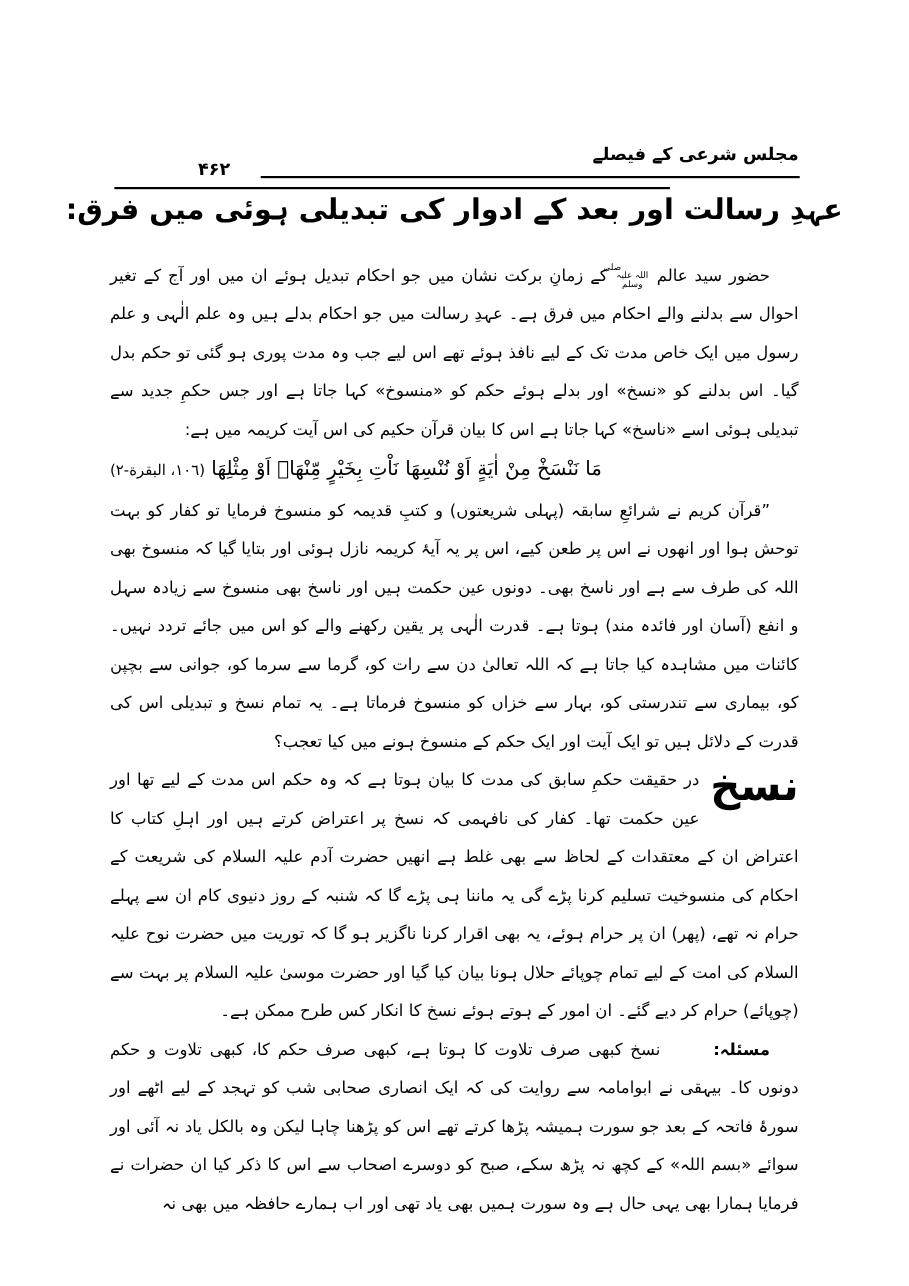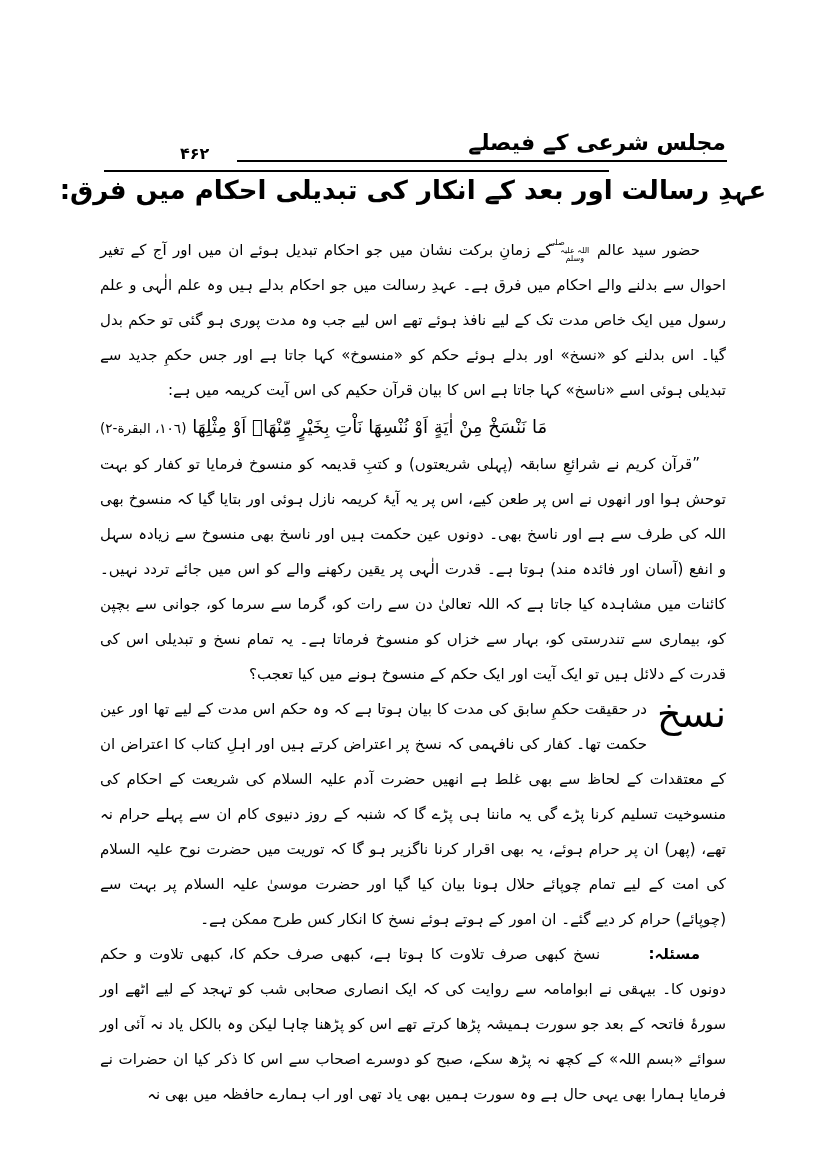--- a/index.html
+++ b/index.html
@@ -8,21 +8,21 @@
     position:relative;
     width:826px; height:1169px;
     background:#ffffff;
     color:#000;
     font-family:"DejaVu Sans", sans-serif;
     overflow:hidden;
     margin:0 auto;
   }
   .running-head {
     position:absolute; top:130px; right:100px;
-    font-size:22px; font-weight:bold; direction:rtl;
+    font-size:16px; font-weight:bold; direction:rtl;
     white-space:nowrap;
   }
   .rule { position:absolute; height:2px; background:#000; }
   .rule-top { top:160px; left:237px; width:490px; }
   .rule-bottom { top:170px; left:104px; width:505px; }
   .page-num {
     position:absolute; top:144px; left:180px;
     font-size:16px; font-weight:bold;
   }
   .doc-title {
@@ -39,41 +39,41 @@
   .body-text p { margin:0; }
   .indent { text-indent:26px; }
   .verse-line {
     text-align:left; padding-right:26px;
     font-size:18px; line-height:37px;
     white-space:nowrap;
   }
   .verse-ref { font-size:13.5px; }
   .center-line { text-align:center; text-indent:0; }
   .lead-naskh {
-    float:right; font-size:38px; font-weight:normal;
+    float:right; font-size:38px; font-weight:bold;
     line-height:40px; margin-left:10px; margin-top:2px;
   }
   .lead-bold { font-weight:bold;margin-left:41px; }
   .honorific {
     display:inline-block; font-size:8px; line-height:8px;
     width:32px; text-align:center; vertical-align:middle;
     white-space:normal;
   }
 </style>
 </head>
 <body>
 
 <div class="page">
 
   <div class="running-head">مجلس شرعی کے فیصلے</div>
   <div class="rule rule-top"></div>
   <div class="rule rule-bottom"></div>
   <div class="page-num">۴۶۲</div>
 
-  <div class="doc-title">عہدِ رسالت اور بعد کے انکار کی تبدیلی احکام میں فرق:</div>
+  <div class="doc-title">عہدِ رسالت اور بعد کے ادوار کی تبدیلی ہوئی میں فرق:</div>
 
   <div class="body-text">
 
     <p class="indent"><span>حضور سید عالم</span> <span class="honorific">صلی اللہ علیہ وسلم</span> <span>کے زمانِ برکت نشان میں جو احکام تبدیل ہوئے ان میں اور آج کے تغیر احوال سے بدلنے والے احکام میں فرق ہے۔ عہدِ رسالت میں جو احکام بدلے ہیں وہ علم الٰہی و علم رسول میں ایک خاص مدت تک کے لیے نافذ ہوئے تھے اس لیے جب وہ مدت پوری ہو گئی تو حکم بدل گیا۔ اس بدلنے کو «نسخ» اور بدلے ہوئے حکم کو «منسوخ» کہا جاتا ہے اور جس حکمِ جدید سے تبدیلی ہوئی اسے «ناسخ» کہا جاتا ہے اس کا بیان قرآن حکیم کی اس آیت کریمہ میں ہے:</span></p>
 
     <p class="verse-line"><span>مَا نَنْسَخْ مِنْ اٰیَةٍ اَوْ نُنْسِهَا نَاْتِ بِخَیْرٍ مِّنْهَاۤ اَوْ مِثْلِهَا</span> <span class="verse-ref">(١٠٦، البقرة-٢)</span></p>
 
 
 
     <p class="indent">”قرآن کریم نے شرائعِ سابقہ (پہلی شریعتوں) و کتبِ قدیمہ کو منسوخ فرمایا تو کفار کو بہت توحش ہوا اور انھوں نے اس پر طعن کیے، اس پر یہ آیۂ کریمہ نازل ہوئی اور بتایا گیا کہ منسوخ بھی اللہ کی طرف سے ہے اور ناسخ بھی۔ دونوں عین حکمت ہیں اور ناسخ بھی منسوخ سے زیادہ سہل و انفع (آسان اور فائدہ مند) ہوتا ہے۔ قدرت الٰہی پر یقین رکھنے والے کو اس میں جائے تردد نہیں۔ کائنات میں مشاہدہ کیا جاتا ہے کہ اللہ تعالیٰ دن سے رات کو، گرما سے سرما کو، جوانی سے بچپن کو، بیماری سے تندرستی کو، بہار سے خزاں کو منسوخ فرماتا ہے۔ یہ تمام نسخ و تبدیلی اس کی قدرت کے دلائل ہیں تو ایک آیت اور ایک حکم کے منسوخ ہونے میں کیا تعجب؟</p>

